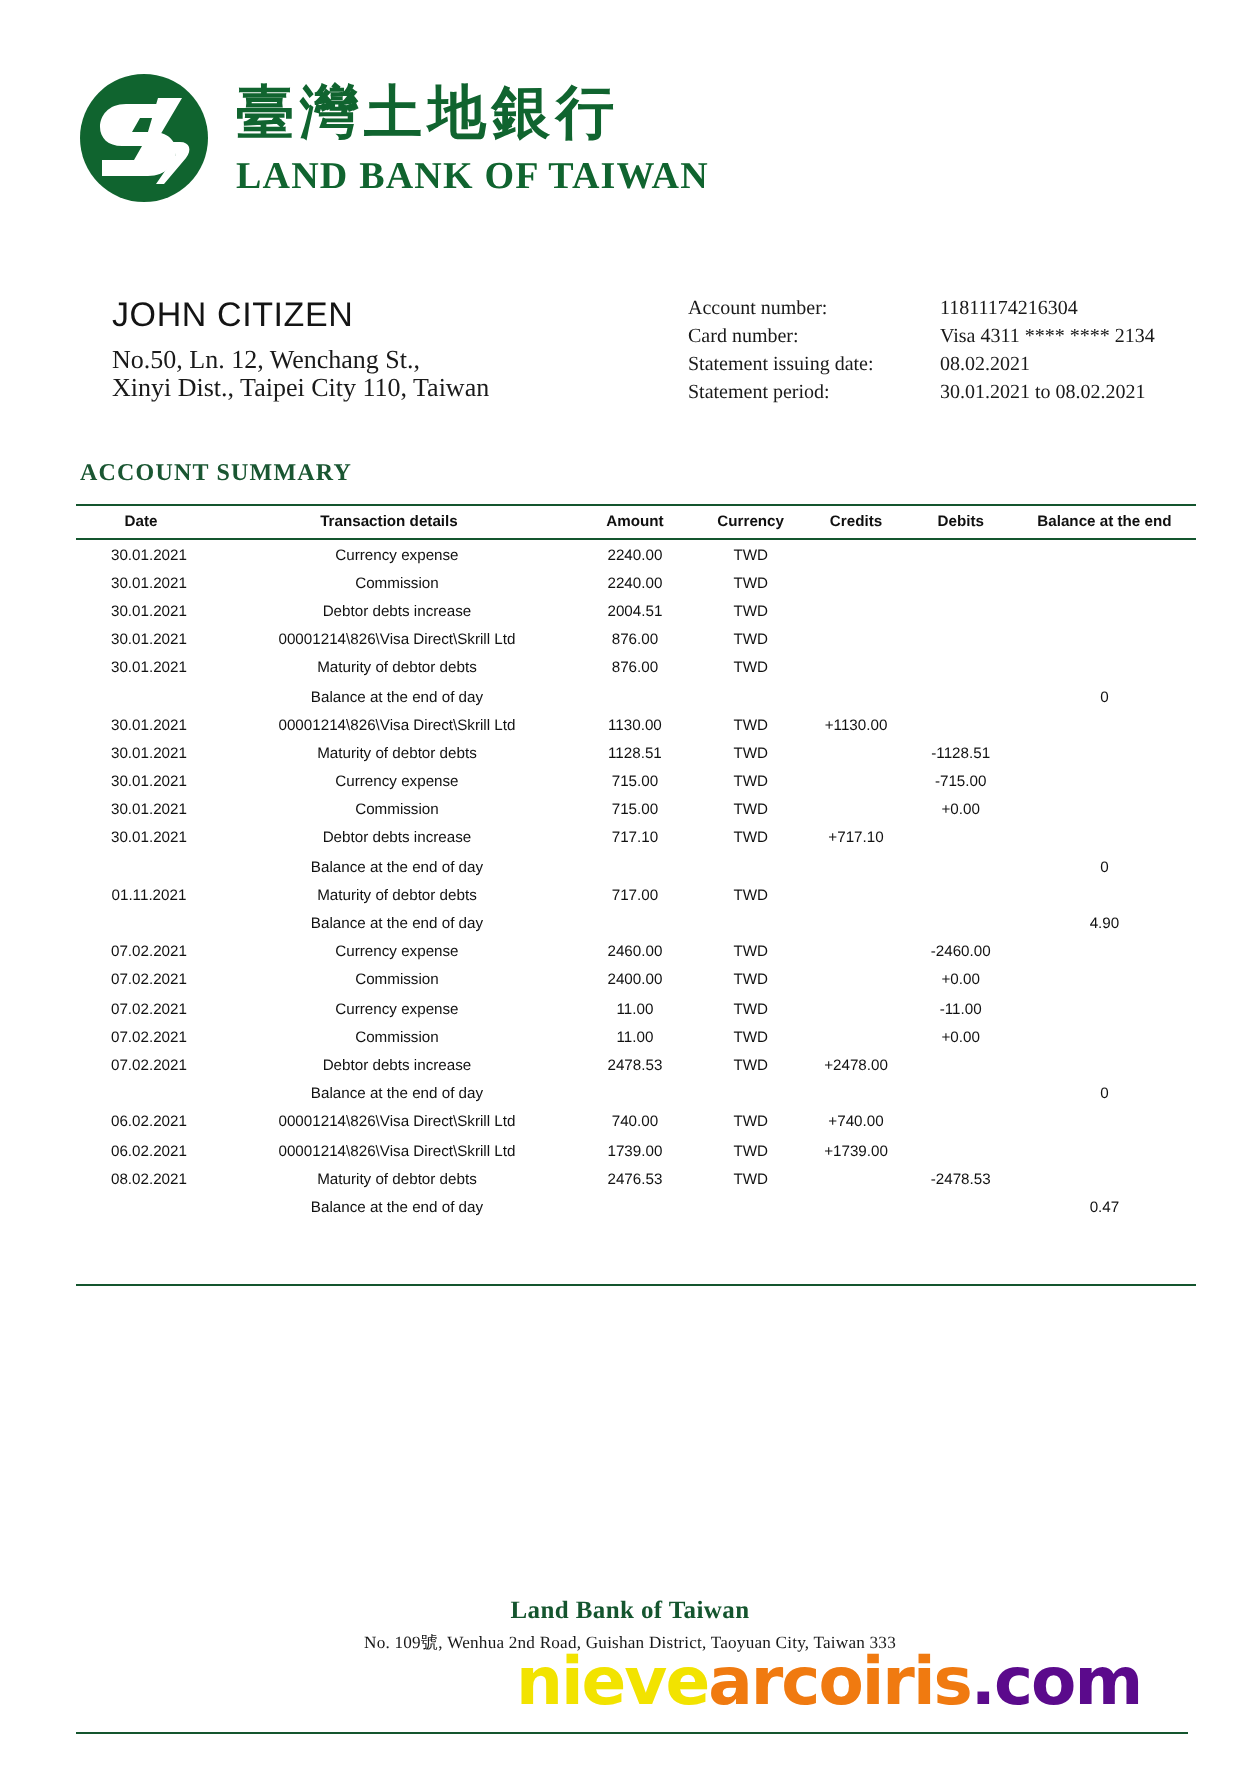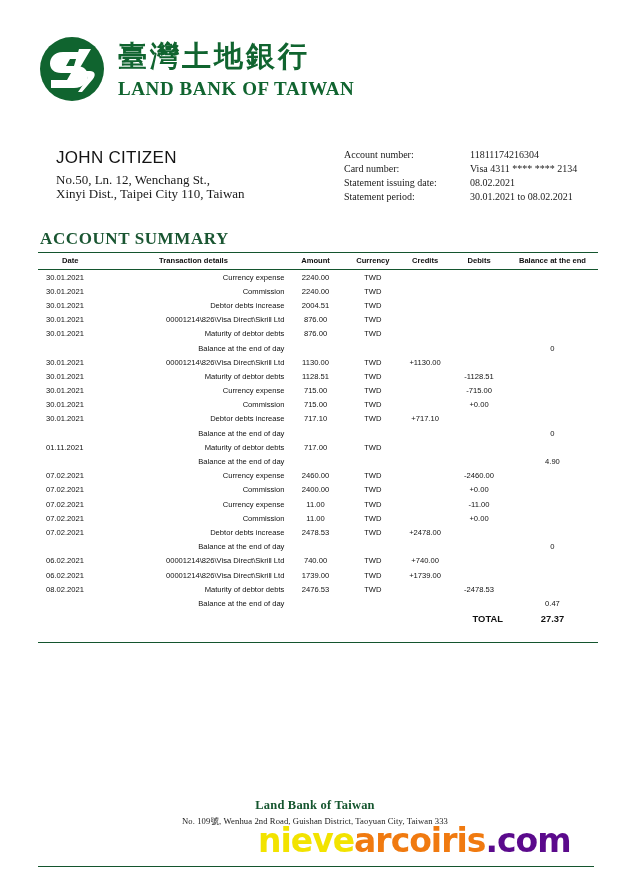--- a/index.html
+++ b/index.html
@@ -102,21 +102,21 @@
   }
   .meta-label { width: 126px; flex: 0 0 126px; }
   .meta-value { flex: 1 1 auto; }
 
   
   .section-title {
     position: absolute;
     left: 40px;
     top: 229px;
     font-family: "Liberation Serif", serif;
-    font-size: 17px;
+    font-size: 12px;
     font-weight: 700;
     color: #1A5632;
     letter-spacing: 0.6px;
   }
 
   
   .table-wrap {
     position: absolute;
     left: 38px;
     top: 252px;
@@ -138,22 +138,22 @@
     white-space: nowrap;
     color: #101010;
   }
   table.stmt tbody td {
     padding: 2.6px 0 2.6px 0;
     white-space: nowrap;
     vertical-align: top;
   }
 
   
-  .c-date    { width: 62px;  text-align: left;  padding-left: 8px !important; }
-  .c-det     { width: 190px; text-align: right;  padding-left: 8px !important; }
+  .c-date    { width: 62px;  text-align: center;  padding-left: 8px !important; }
+  .c-det     { width: 190px; text-align: center;  padding-left: 8px !important; }
   .c-amt     { width: 72px;  text-align: center; }
   .c-cur     { width: 58px;  text-align: center; }
   .c-cred    { width: 58px;  text-align: center; }
   .c-deb     { width: 58px;  text-align: center; }
   .c-bal     { width: 98px;  text-align: center; }
 
   thead .c-date { text-align: center; padding-left: 0 !important; }
   thead .c-det  { text-align: center; padding-left: 0 !important; }
 
   tr.balrow td { color: #111111; }
@@ -493,29 +493,20 @@
           </tr>
           <tr class="balrow">
             <td class="c-date"></td>
             <td class="c-det">Balance at the end of day</td>
             <td class="c-amt"></td>
             <td class="c-cur"></td>
             <td class="c-cred"></td>
             <td class="c-deb"></td>
             <td class="c-bal">0.47</td>
           </tr>
-          <tr class="total-row">
-            <td class="c-date"></td>
-            <td class="c-det"></td>
-            <td class="c-amt"></td>
-            <td class="c-cur"></td>
-            <td class="c-cred"></td>
-            <td class="c-deb">TOTAL</td>
-            <td class="c-bal">27.37</td>
-          </tr>
         </tbody>
     </table>
   </div>
 
   <div class="footer">
     <div class="footer-name">Land Bank of Taiwan</div>
     <div class="footer-addr">No. 109號, Wenhua 2nd Road, Guishan District, Taoyuan City, Taiwan 333</div>
   </div>
   <div class="footer-rule"></div>
 

